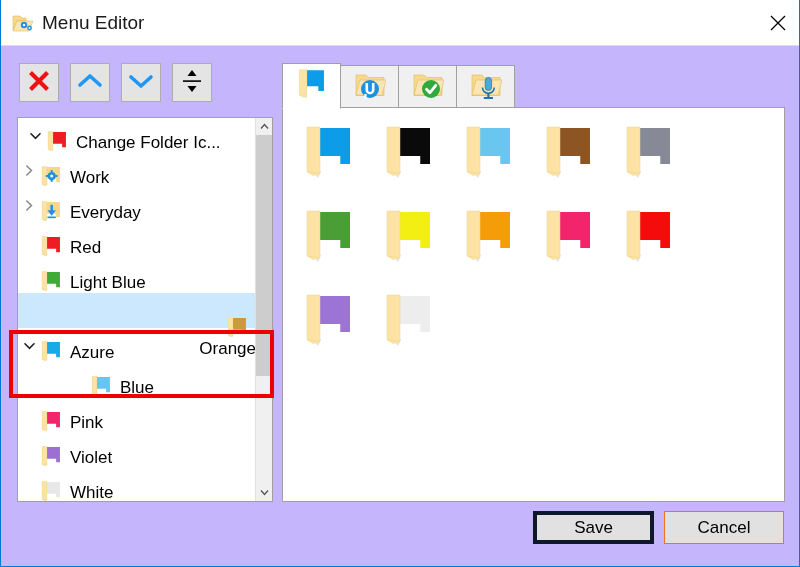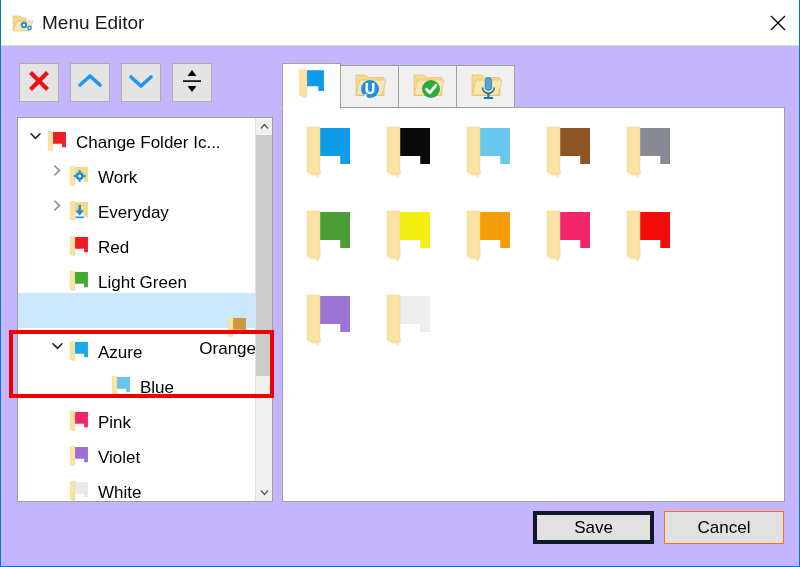--- a/index.html
+++ b/index.html
@@ -87,22 +87,22 @@
     margin-right: 8px;
     position: relative;
   }
   .tree-label {
     font-size: 17px; color: #000000;
     line-height: 20px;
   }
 
   
   .lvl0 { padding-left: 6px; }
-  .lvl1 { padding-left: 28px; }
-  .lvl2 { padding-left: 50px; margin-left: 20px; }
+  .lvl1 { }
+  .lvl2 { padding-left: 50px; }
 
   
   #tree-scrollbar {
     position: absolute; right: 0px; top: 0px;
     width: 17px; height: 383px;
     background: #f0f0f0;
     border-left: 1px solid #e0e0e0;
   }
   .sb-arrow {
     position: absolute; left: 0; width: 17px; height: 17px;
@@ -315,21 +315,21 @@
         </div>
         <div class="tree-row lvl1">
           <div class="tree-expander"></div>
           <div class="tree-icon"><svg width="22" height="24" viewBox="0 0 32 34">
               <path d="M5 28 L9 32 L11 28 Z" fill="#d8d8d8"></path>
               <path d="M10 4 L29 4 L29 26 L23.5 26 L23.5 21 L10 21 Z" fill="#3faa35"></path>
               <path d="M10 4 L29 4 L29 6 L10 6 Z" fill="#3faa35" opacity="0.85"></path>
               <path d="M3 3 L10 3 L10 30 L5.5 31.5 L3 29 Z" fill="#fbe3a4"></path>
               <path d="M3 3 L10 3 L10 30 L3 29 Z" fill="#fbe3a4" stroke="#efd08a" stroke-width="0.4"></path>
             </svg></div>
-          <div class="tree-label">Light Green</div>
+          <div class="tree-label">Light Blue</div>
         </div>
         <div class="tree-row lvl1 selected">
           <div class="tree-expander"></div>
           <div class="tree-icon"><svg width="22" height="24" viewBox="0 0 32 34">
               <path d="M5 28 L9 32 L11 28 Z" fill="#d8d8d8"></path>
               <path d="M10 4 L29 4 L29 26 L23.5 26 L23.5 21 L10 21 Z" fill="#c99b3d"></path>
               <path d="M10 4 L29 4 L29 6 L10 6 Z" fill="#c99b3d" opacity="0.85"></path>
               <path d="M3 3 L10 3 L10 30 L5.5 31.5 L3 29 Z" fill="#fbe3a4"></path>
               <path d="M3 3 L10 3 L10 30 L3 29 Z" fill="#fbe3a4" stroke="#efd08a" stroke-width="0.4"></path>
             </svg></div>

